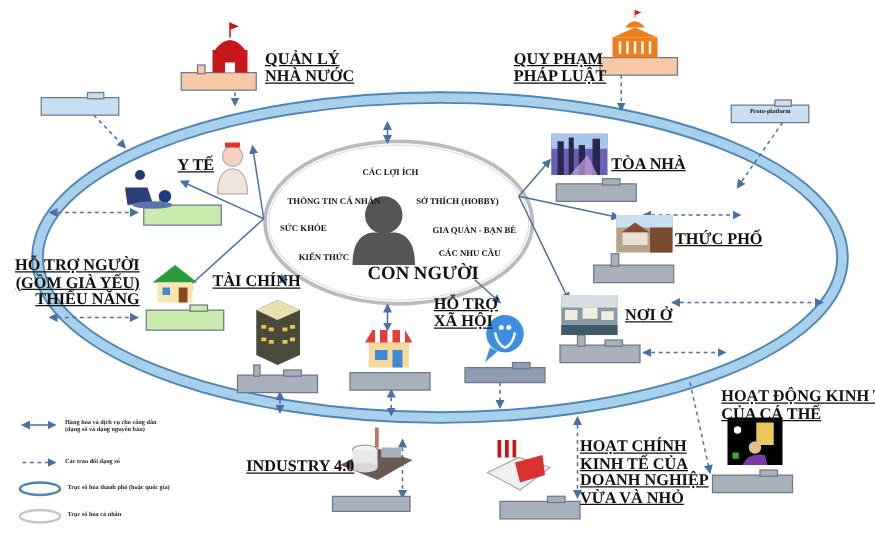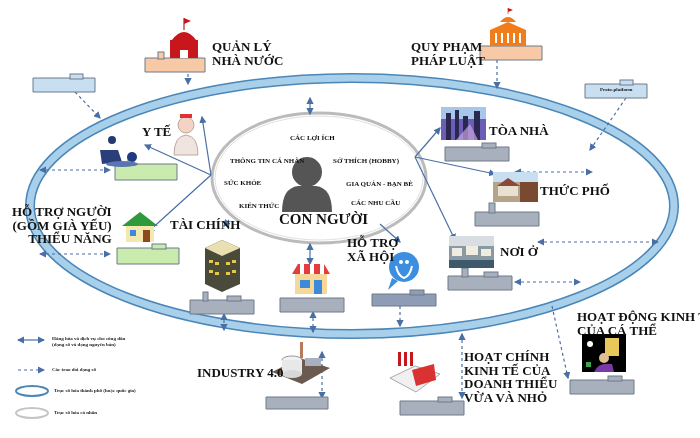--- a/index.html
+++ b/index.html
@@ -1,19 +1,19 @@
 <!DOCTYPE html>
 <html><head>
 <meta charset="utf-8">
 <style>
   html,body{margin:0;padding:0;background:#fff;}
   #canvas{position:relative;width:700px;height:438px;overflow:hidden;background:#fff;font-family:"Liberation Serif",serif;}
   svg#diagram{position:absolute;left:0;top:0;width:700px;height:438px;}
   .lbl{position:absolute;font-weight:bold;color:#111;line-height:1.05;white-space:nowrap;font-family:"Liberation Serif",serif;}
-  .lbl.big{font-size:13px;}
+  .lbl.big{font-size:13px;text-decoration:underline;}
   .lbl.small{font-size:7px;}
   .lbl.tiny{font-size:5px;font-weight:bold;}
   .lbl.cn{font-size:15px;}
   .leg{position:absolute;font-size:5px;font-weight:bold;line-height:1.2;color:#222;white-space:nowrap;font-family:"Liberation Serif",serif;}
 </style>
 </head>
 <body>
 
 <div id="canvas">
 <svg id="diagram" viewBox="0 0 700 438">
@@ -275,36 +275,36 @@
     </div>
 
 <div class="lbl big" style="left:489px;top:124px;">TÒA NHÀ</div>
 <div class="lbl big" style="left:540px;top:184px;">THỨC PHỐ</div>
 <div class="lbl big" style="left:500px;top:245px;">NƠI Ở</div>
 
 <div class="lbl big" style="left:197px;top:366px;">INDUSTRY 4.0</div>
 <div class="lbl big" style="left:464px;top:350px;">
       <div>HOẠT CHÍNH</div>
       <div>KINH TẾ CỦA</div>
-      <div>DOANH THIỂU</div>
+      <div>DOANH NGHIỆP</div>
       <div>VỪA VÀ NHỎ</div>
     </div>
 <div class="lbl big" style="left:577px;top:310px;">
       <div>HOẠT ĐỘNG KINH TẾ</div>
       <div>CỦA CÁ THỂ</div>
     </div>
 
 <div class="lbl small" style="left:290px;top:135px;">CÁC LỢI ÍCH</div>
 <div class="lbl small" style="left:230px;top:158px;">THÔNG TIN CÁ NHÂN</div>
 <div class="lbl small" style="left:333px;top:158px;">SỞ THÍCH (HOBBY)</div>
 <div class="lbl small" style="left:224px;top:180px;">SỨC KHỎE</div>
 <div class="lbl small" style="left:346px;top:181px;">GIA QUẢN - BẠN BÈ</div>
 <div class="lbl small" style="left:239px;top:203px;">KIẾN THỨC</div>
 <div class="lbl small" style="left:351px;top:200px;">CÁC NHU CẦU</div>
-<div class="lbl cn" style="left:279px;top:212px;">CON NGƯỜI</div>
+<div class="lbl cn" style="left:294px;top:212px;">CON NGƯỜI</div>
 
 <div class="leg" style="left:52px;top:336px;">
       <div>Hàng hóa và dịch vụ cho công dân</div>
       <div>(dạng số và dạng nguyên bản)</div>
     </div>
 <div class="leg" style="left:52px;top:367px;">Các trao đổi dạng số</div>
 <div class="leg" style="left:54px;top:388px;">Trục số hóa thành phố (hoặc quốc gia)</div>
 <div class="leg" style="left:54px;top:410px;">Trục số hóa cá nhân</div>
 </div>
 

